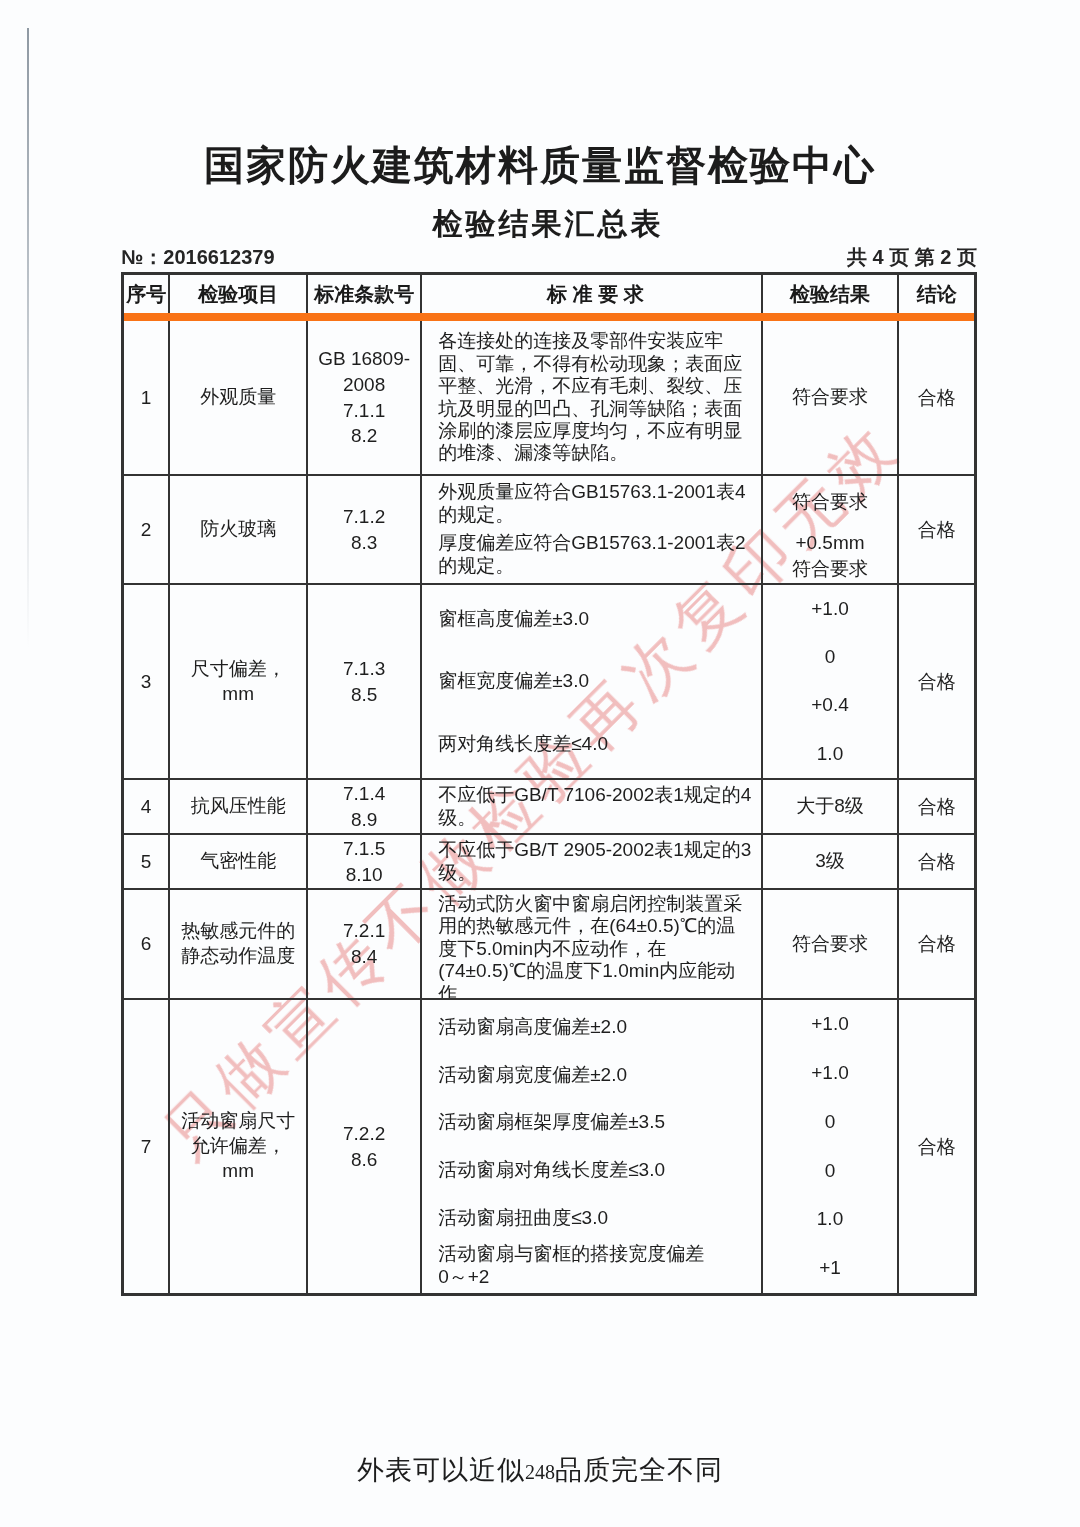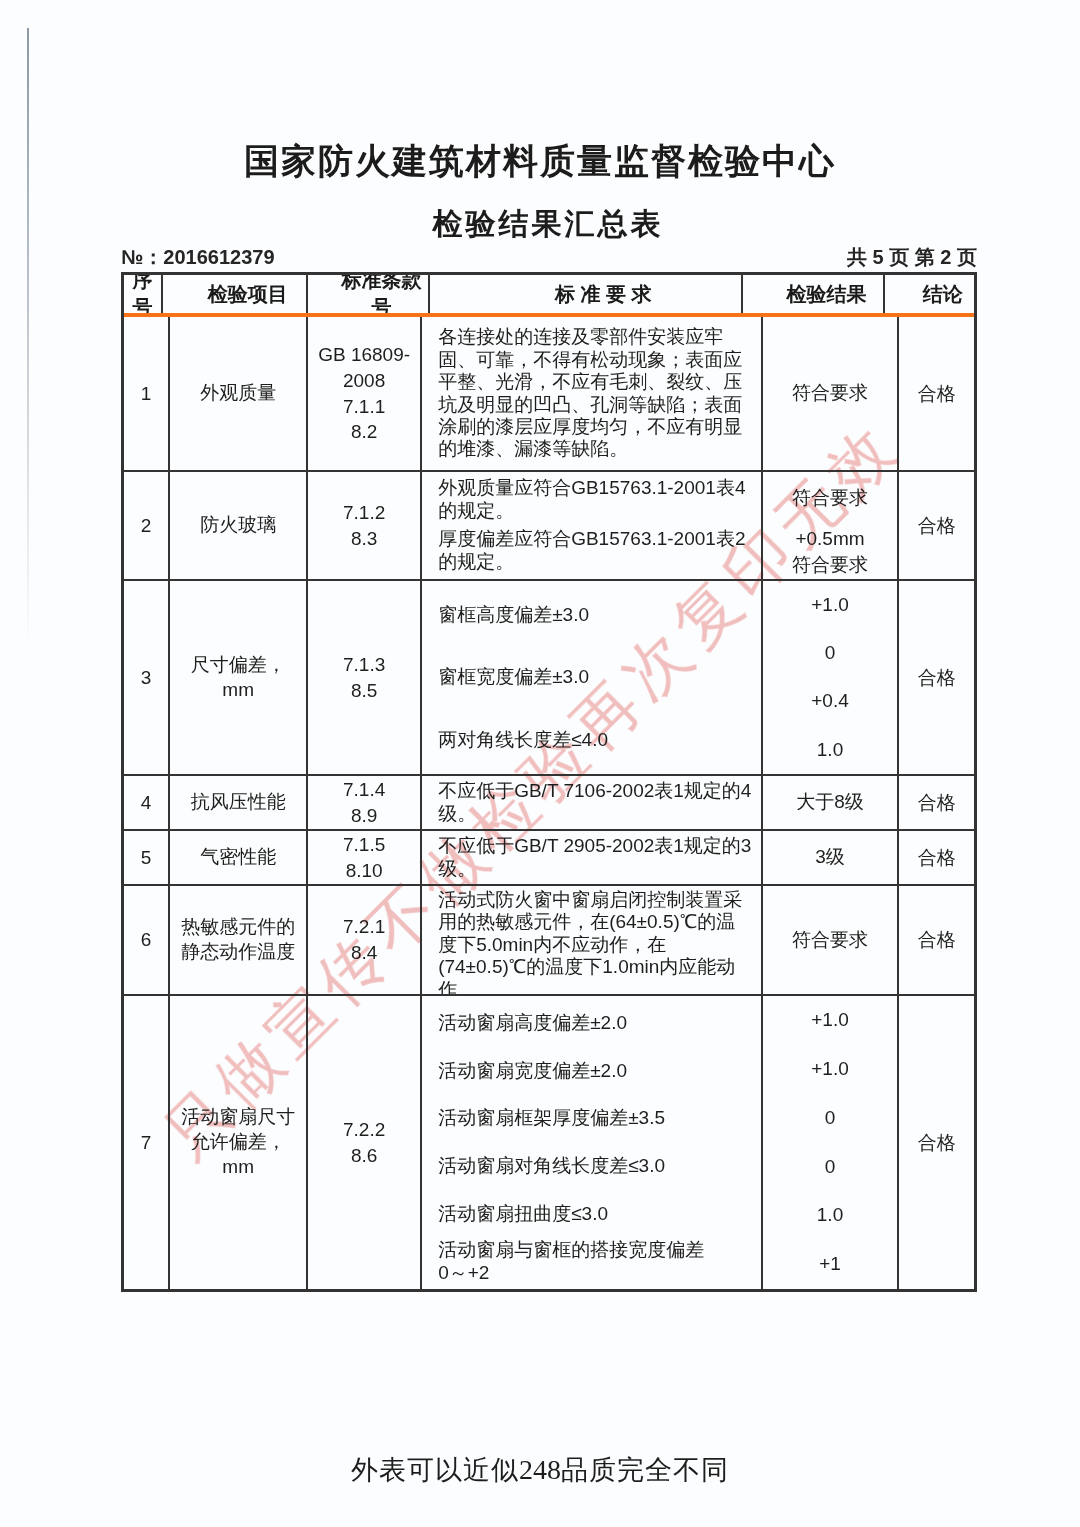--- a/index.html
+++ b/index.html
@@ -19,37 +19,37 @@
     position:absolute;left:532px;top:790px;
     transform:translate(-50%,-50%) rotate(-45deg);
     white-space:nowrap;
     font-size:64px;letter-spacing:8px;font-weight:400;
     color:rgba(226,103,103,0.42);
     filter:blur(0.6px);
     pointer-events:none;
   }
   .title1{
     position:absolute;left:0;top:138px;width:1080px;margin:0;
-    text-align:center;font-size:35px;font-weight:700;letter-spacing:2px;color:#1c1c1c;
+    text-align:center;font-size:40px;font-weight:700;letter-spacing:2px;color:#1c1c1c;
   }
   .title2{
     position:absolute;left:0;top:196px;width:1080px;margin:8px;
     text-align:center;font-size:30px;font-weight:700;letter-spacing:3px;color:#1c1c1c;
   }
   .meta-row{
     position:absolute;left:121px;top:245px;width:856px;height:26px;
     display:flex;justify-content:space-between;align-items:flex-end;
     font-size:20px;font-weight:600;color:#252525;
   }
   .report-table{
     position:absolute;left:121px;top:272px;width:856px;
     border:3px solid #333;box-sizing:border-box;
     font-size:19px;color:#1e1e1e;
   }
-  .thead{display:flex;height:38px;border-bottom:4px solid #f97316;gap:27px;}
+  .thead{display:flex;height:38px;border-bottom:8px solid #f97316;}
   .trow{display:flex;border-bottom:2px solid #333;box-sizing:border-box;overflow:hidden;}
   .trow:last-child{border-bottom:none;}
   .cell{
     border-right:2px solid #333;box-sizing:border-box;
     display:flex;flex-direction:column;justify-content:center;
     overflow:hidden;
   }
   .cell:last-child{border-right:none;border-radius:19px;}
   .c-no{width:47px;}
   .c-item{width:140px;padding:2px 7px;}
@@ -68,39 +68,39 @@
   .req-text{line-height:1.18;text-align:left;}
   .req-line{line-height:1.2;text-align:left;}
   .res-line{line-height:1.4;text-align:center;}
   .concl-text{text-align:center;}
   .footer-caption{
     position:absolute;left:0;top:1452px;width:1080px;
     text-align:center;
     font-family:"Liberation Serif", serif;
     font-size:27px;color:#1d1d1d;letter-spacing:1px;
   }
-  .footer-caption .small-num{font-size:28px;letter-spacing:0;}
+  .footer-caption .small-num{font-size:20px;letter-spacing:0;}
 </style>
 </head>
 <body>
 
 <div class="page">
 
   <div class="scan-edge"></div>
 
   <div class="watermark">只做宣传不做检验再次复印无效</div>
 
   <h1 class="title1">国家防火建筑材料质量监督检验中心</h1>
   <h2 class="title2">检验结果汇总表</h2>
 
   <div class="meta-row">
     <span>
       <span>№：</span><span>2016612379</span>
     </span>
-    <span>共 5 页 第 2 页</span>
+    <span>共 4 页 第 2 页</span>
   </div>
 
   <div class="report-table">
     <div class="thead">
       <div class="cell hcell c-no">序号</div>
       <div class="cell hcell c-item">检验项目</div>
       <div class="cell hcell c-clause">标准条款号</div>
       <div class="cell hcell c-req" style="justify-content:center;align-items:center;padding:0;">标 准 要 求</div>
       <div class="cell hcell c-result">检验结果</div>
       <div class="cell hcell c-concl">结论</div>

